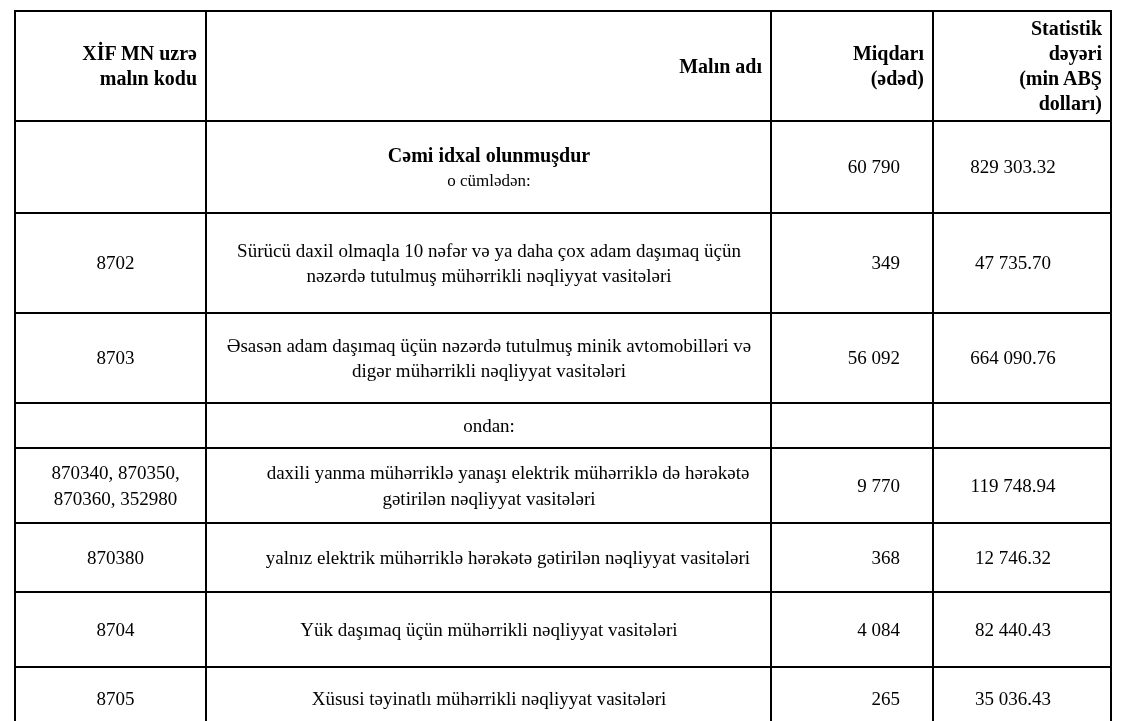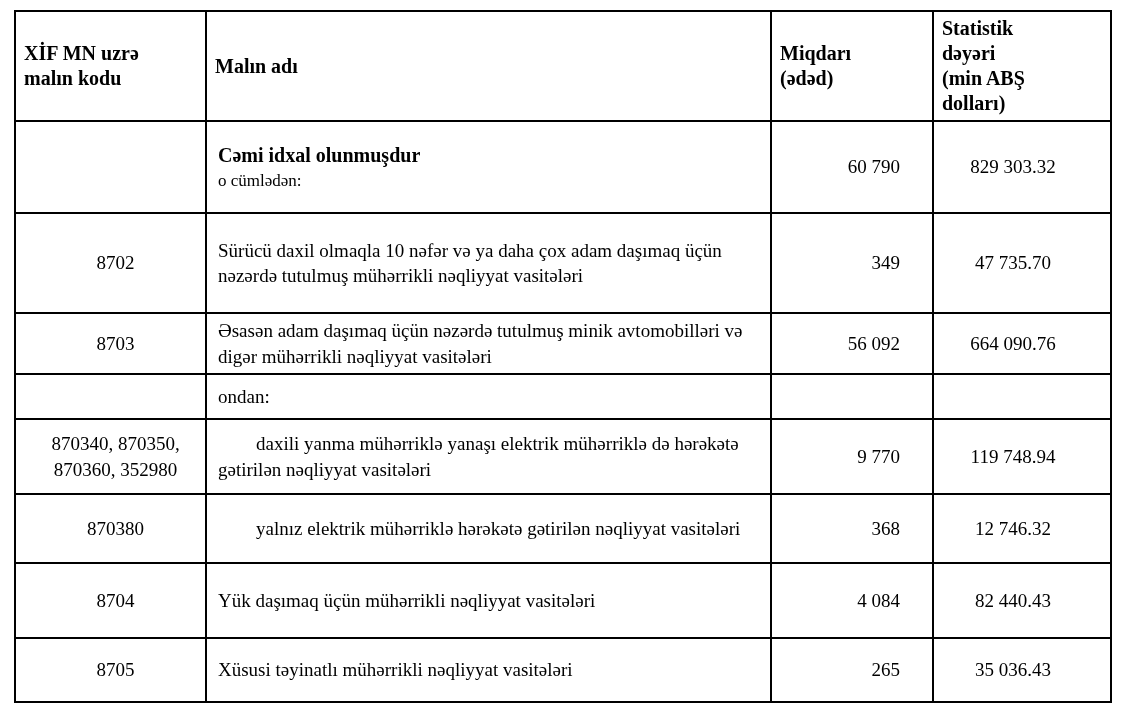--- a/index.html
+++ b/index.html
@@ -27,74 +27,74 @@
   td, th {
     vertical-align: middle;
     font-size: 19px;
     line-height: 1.32;
     padding: 4px 8px;
     box-sizing: border-box;
     overflow: hidden;
   }
   th {
     font-weight: bold;
-    text-align: left;
+    text-align: right;
     white-space: pre-line;
     font-size: 20px;
     line-height: 1.25;
   }
   .col-code  { width: 191px; }
   .col-name  { width: 565px; }
   .col-qty   { width: 162px; }
   .col-value { width: 178px; }
 
   td.code-cell {
     text-align: center;
     padding-left: 16px;
     padding-right: 6px;
     margin-top: 46px;
   }
   td.name-cell {
-    text-align: left;
+    text-align: center;
     padding-left: 11px;
     padding-right: 10px;
   }
   td.qty-cell {
     text-align: right;
     padding-right: 32px;
   }
   td.value-cell {
     text-align: center;
     padding-right: 26px;
   }
 
   tr.row-header  { height: 108px; }
   tr.row-summary { height: 92px; }
   tr.row-8702    { height: 100px; }
-  tr.row-8703    { height: 61px; }
+  tr.row-8703    { height: 90px; }
   tr.row-ondan   { height: 45px; }
   tr.row-870340  { height: 75px; }
   tr.row-870380  { height: 69px; }
   tr.row-8704    { height: 75px; }
   tr.row-8705    { height: 64px; }
 
   .summary-cell { text-align: center; }
   .summary-title {
     display: block;
     font-weight: bold;
     font-size: 20px;
   }
   .summary-sub {
     display: block;
     font-size: 17px;
     margin-top: 2px;
   }
   td.bold-num { font-weight: normal; }
 
-  tr.row-ondan td.name-cell { text-align: left; border-radius: 11px; }
+  tr.row-ondan td.name-cell { text-align: center; border-radius: 11px; }
 
   td.name-indent { text-indent: 38px; }
 </style>
 </head>
 <body>
 
 <div class="page">
   <table class="data-table">
     <colgroup>
       <col class="col-code">

